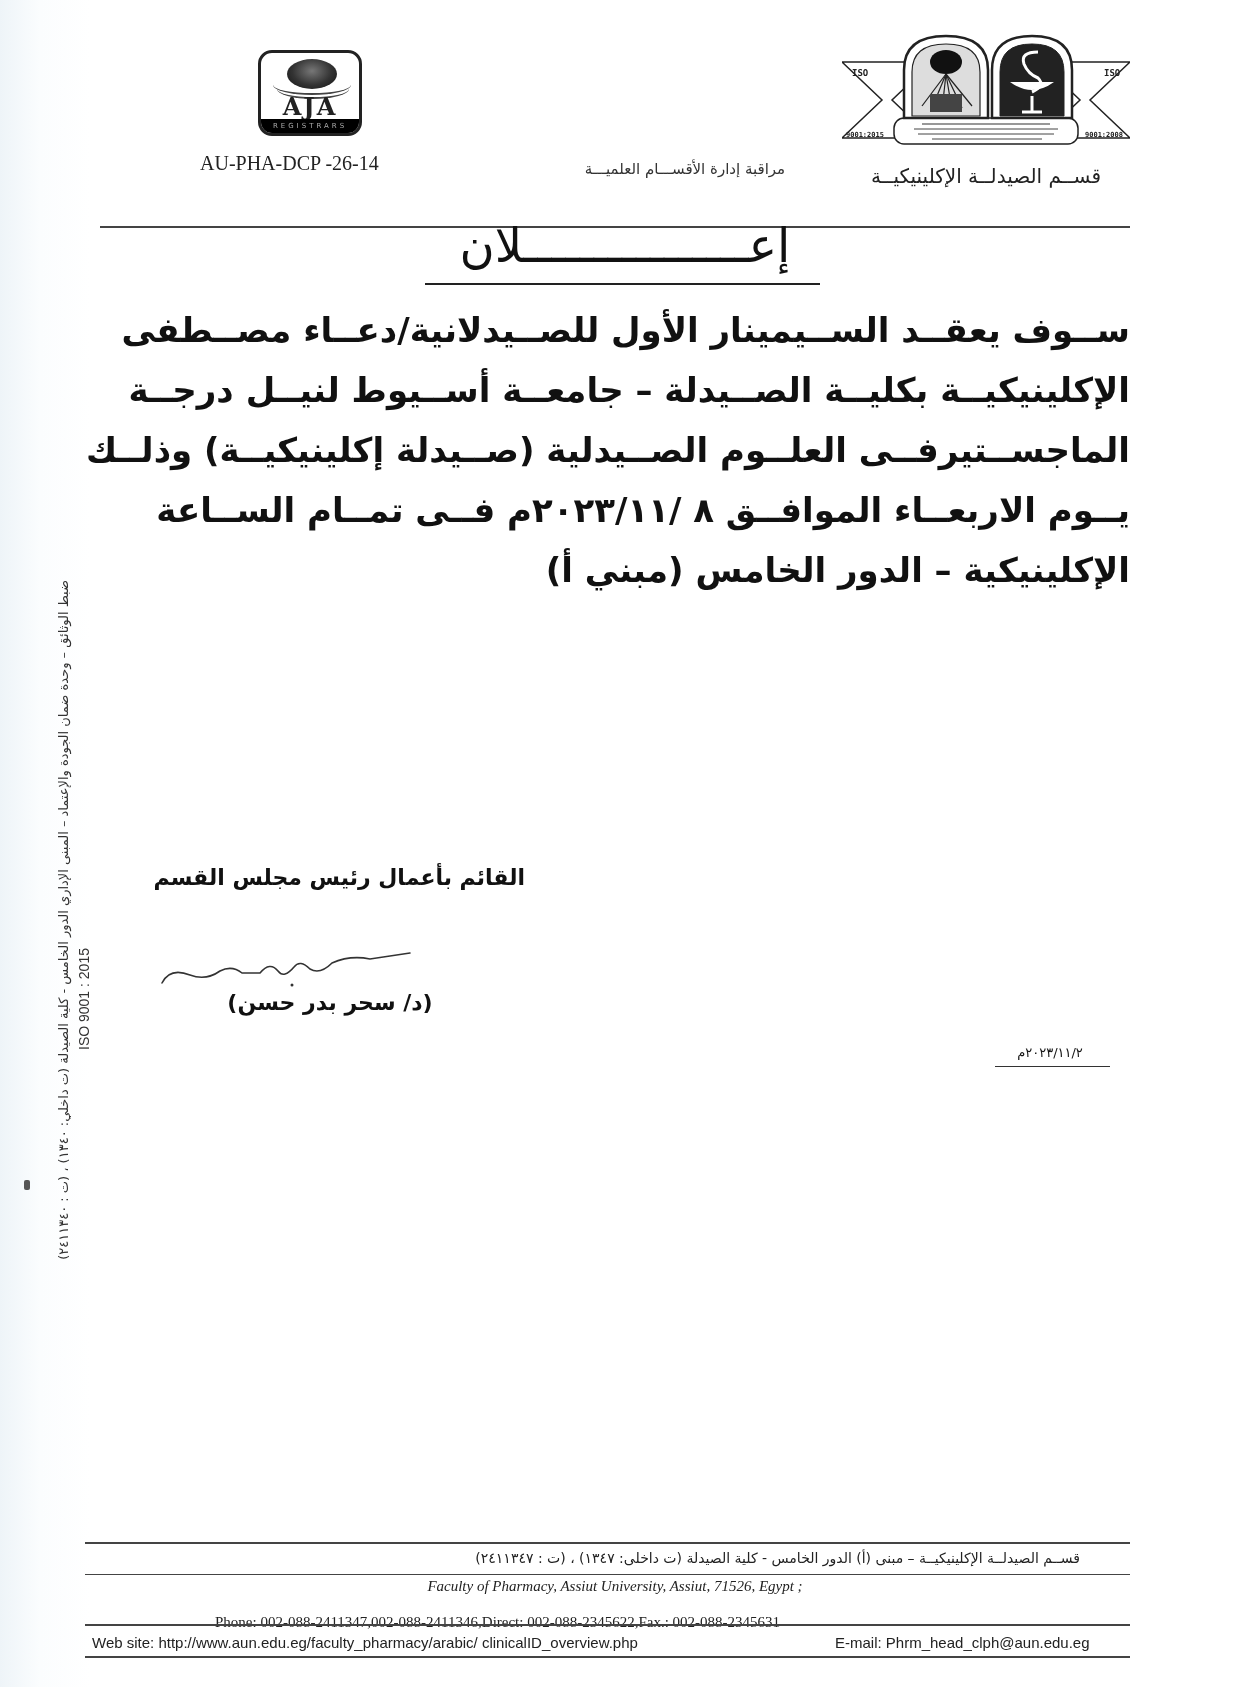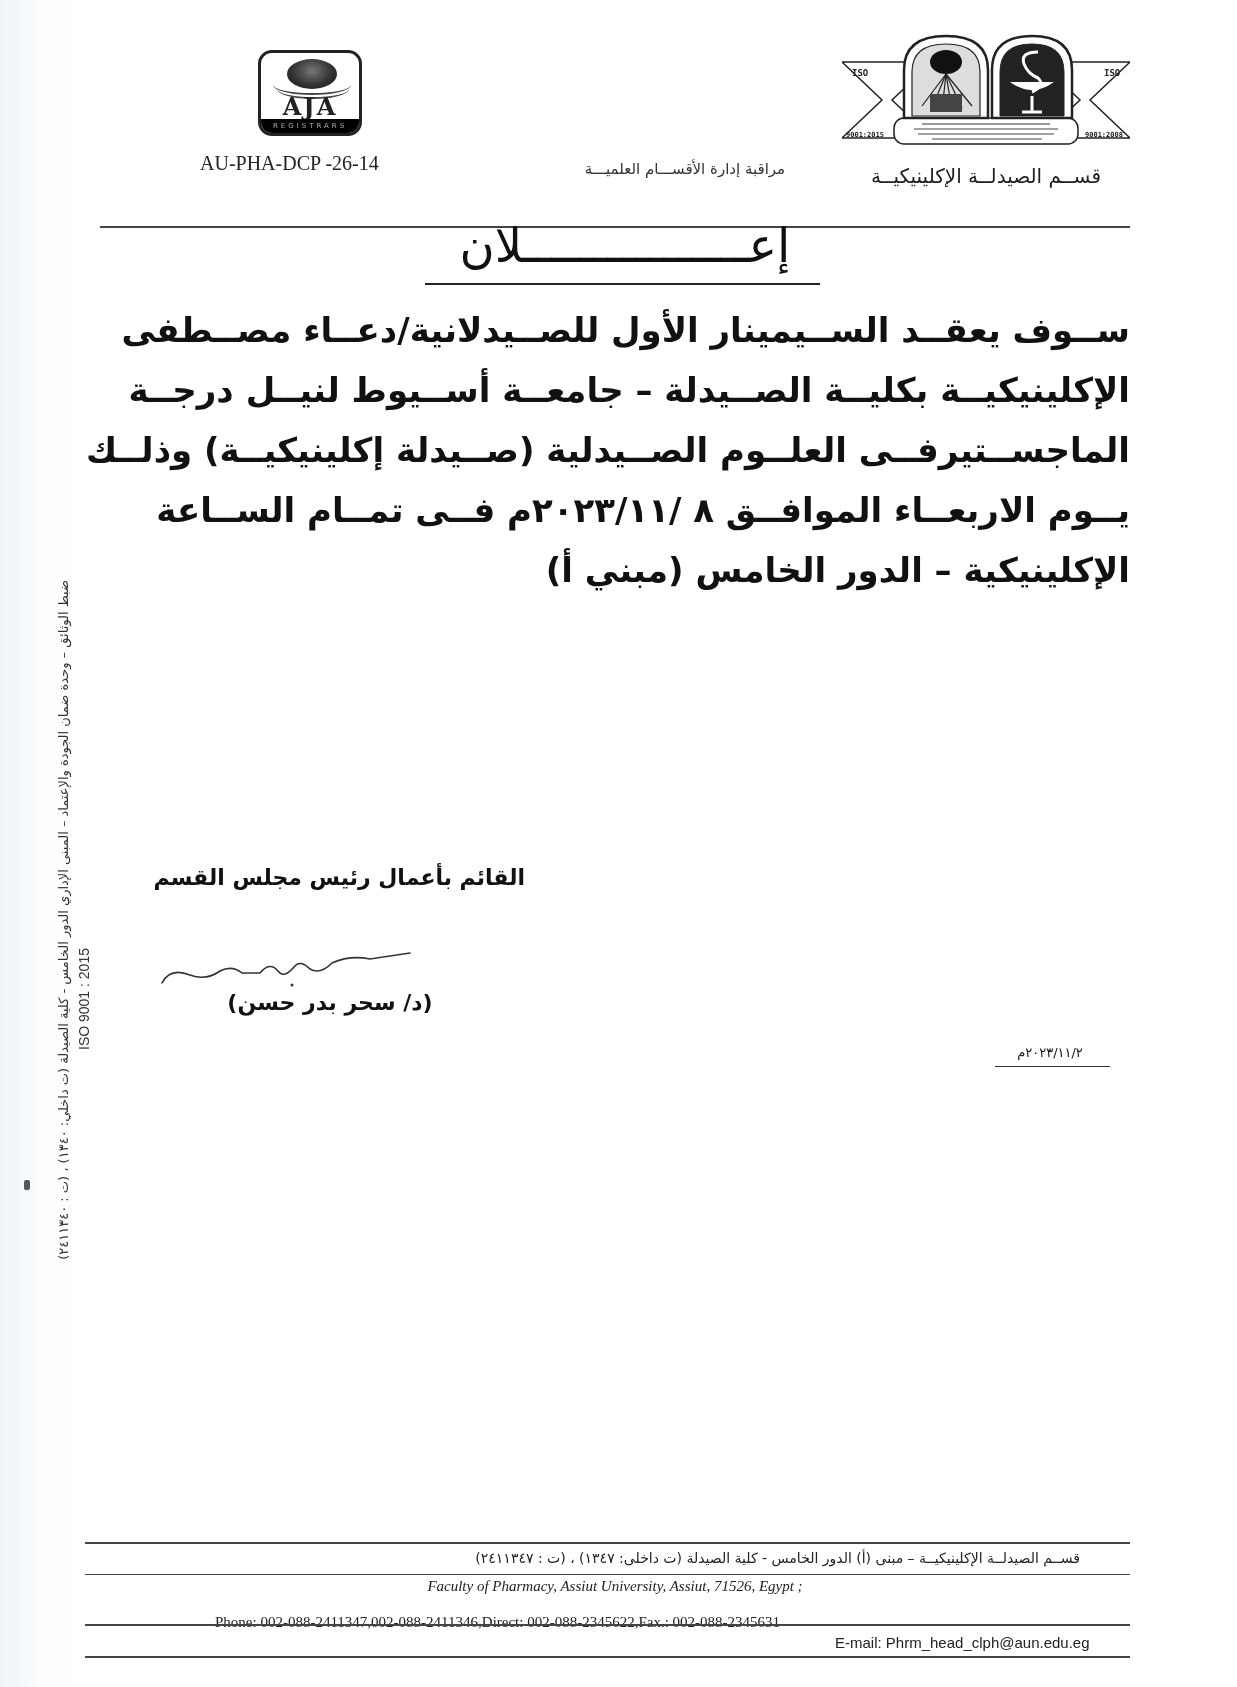--- a/index.html
+++ b/index.html
@@ -373,16 +373,17 @@
   <div class="footer-arabic">قســم الصيدلــة الإكلينيكيــة – مبنى (أ) الدور الخامس - كلية الصيدلة (ت داخلى: ١٣٤٧) ، (ت : ٢٤١١٣٤٧)</div>
   <div class="footer-rule" style="top:1574px; height:1px;"></div>
   <div class="footer-address">Faculty of Pharmacy, Assiut University, Assiut, 71526, Egypt ;</div>
   <div class="footer-phones">
     <span>Phone: 002-088-2411347,</span>
     <span>002-088-2411346,</span>
     <span>Direct: 002-088-2345622,</span>
     <span>Fax.: 002-088-2345631</span>
   </div>
   <div class="footer-rule" style="top:1624px;"></div>
+  <div class="footer-web">Web site: http://www.aun.edu.eg/faculty_pharmacy/arabic/ clinicalID_overview.php</div>
   <div class="footer-email">E-mail: Phrm_head_clph@aun.edu.eg</div>
   <div class="footer-rule" style="top:1656px;"></div>
 
 </div>
 
 </body></html>

